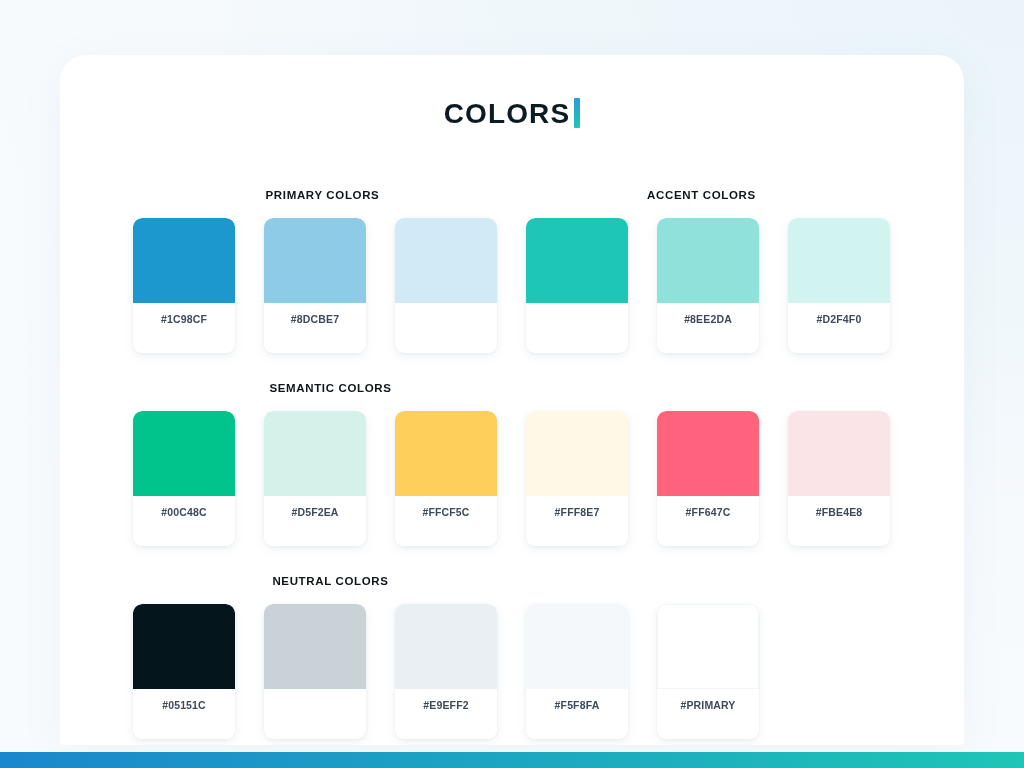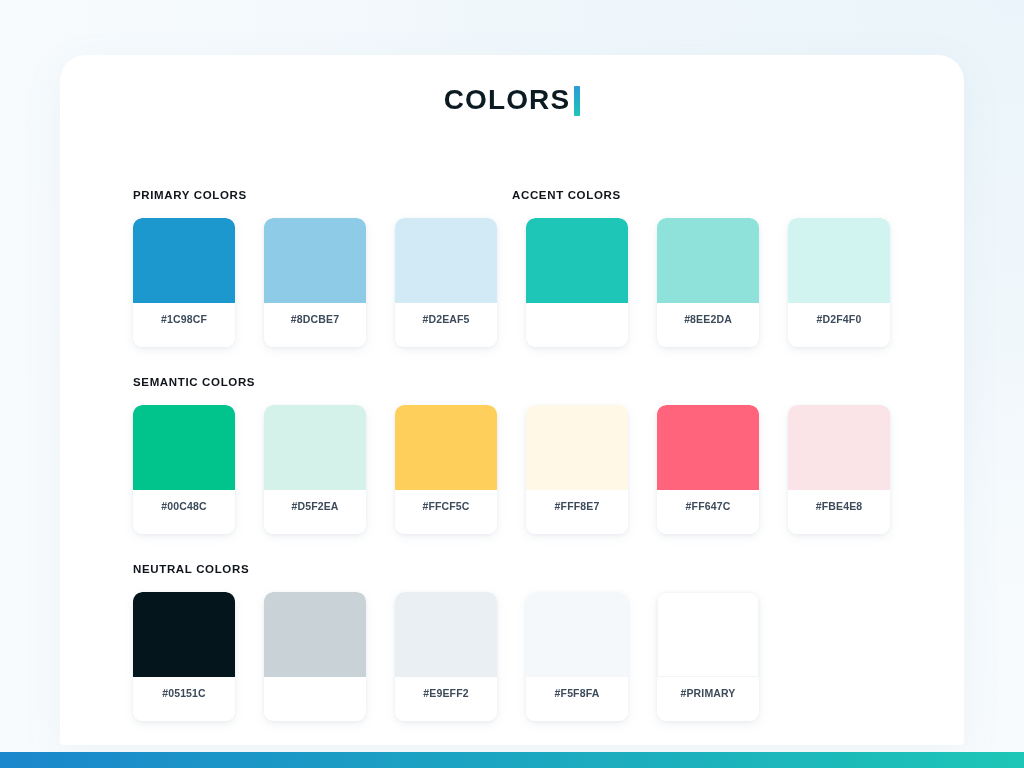--- a/index.html
+++ b/index.html
@@ -30,21 +30,21 @@
     border-top-right-radius: 26px;
     border-bottom-left-radius: 4px;
     border-bottom-right-radius: 4px;
     box-shadow: 0 10px 40px rgba(120, 150, 175, 0.08);
     overflow: hidden;
   }
 
   
   .title-wrap {
     display: flex;
-    align-items: flex-start;
+    align-items: flex-end;
     justify-content: center;
     gap: 4px;
     margin-top: 31px;
     height: 42px;
   }
 
   .title-text {
     font-size: 28px;
     font-weight: bold;
     letter-spacing: 1.1px;
@@ -64,20 +64,21 @@
     padding: 0 73px;
     margin-top: 58px;
   }
 
   .section { margin-bottom: 26px; }
 
   .section-head-row {
     display: flex;
     height: 18px;
     margin-bottom: 14px;
+    text-align: center;
   }
 
   .section-head {
     font-size: 11.5px;
     font-weight: bold;
     letter-spacing: 0.65px;
     color: #10151B;
     text-transform: uppercase;
     line-height: 18px;
   }
@@ -102,21 +103,21 @@
   }
 
   .swatch-chip {
     height: 85px;
     width: 100%;
     border-top-left-radius: 9px;
     border-top-right-radius: 9px;
   }
 
   .swatch-label {
-    height: 44px;
+    height: 50px;
     line-height: 32px;
     text-align: center;
     font-size: 10.5px;
     font-weight: bold;
     color: #3C4A5A;
     letter-spacing: 0.15px;
     background: #FFFFFF;
   }
 
   
@@ -150,21 +151,20 @@
         <div class="swatch-card">
           <div class="swatch-chip" style="background: rgb(28, 152, 207);"></div>
           <div class="swatch-label">#1C98CF</div>
         </div>
         <div class="swatch-card">
           <div class="swatch-chip" style="background: rgb(141, 203, 231);"></div>
           <div class="swatch-label">#8DCBE7</div>
         </div>
         <div class="swatch-card">
           <div class="swatch-chip" style="background: rgb(210, 234, 245);"></div>
-          <div class="swatch-label">#D2EAF5</div>
         </div>
         <div class="swatch-card">
           <div class="swatch-chip" style="background: rgb(29, 198, 182);"></div>
         </div>
         <div class="swatch-card">
           <div class="swatch-chip" style="background: rgb(142, 226, 218);"></div>
           <div class="swatch-label">#8EE2DA</div>
         </div>
         <div class="swatch-card">
           <div class="swatch-chip" style="background: rgb(210, 244, 240);"></div>

